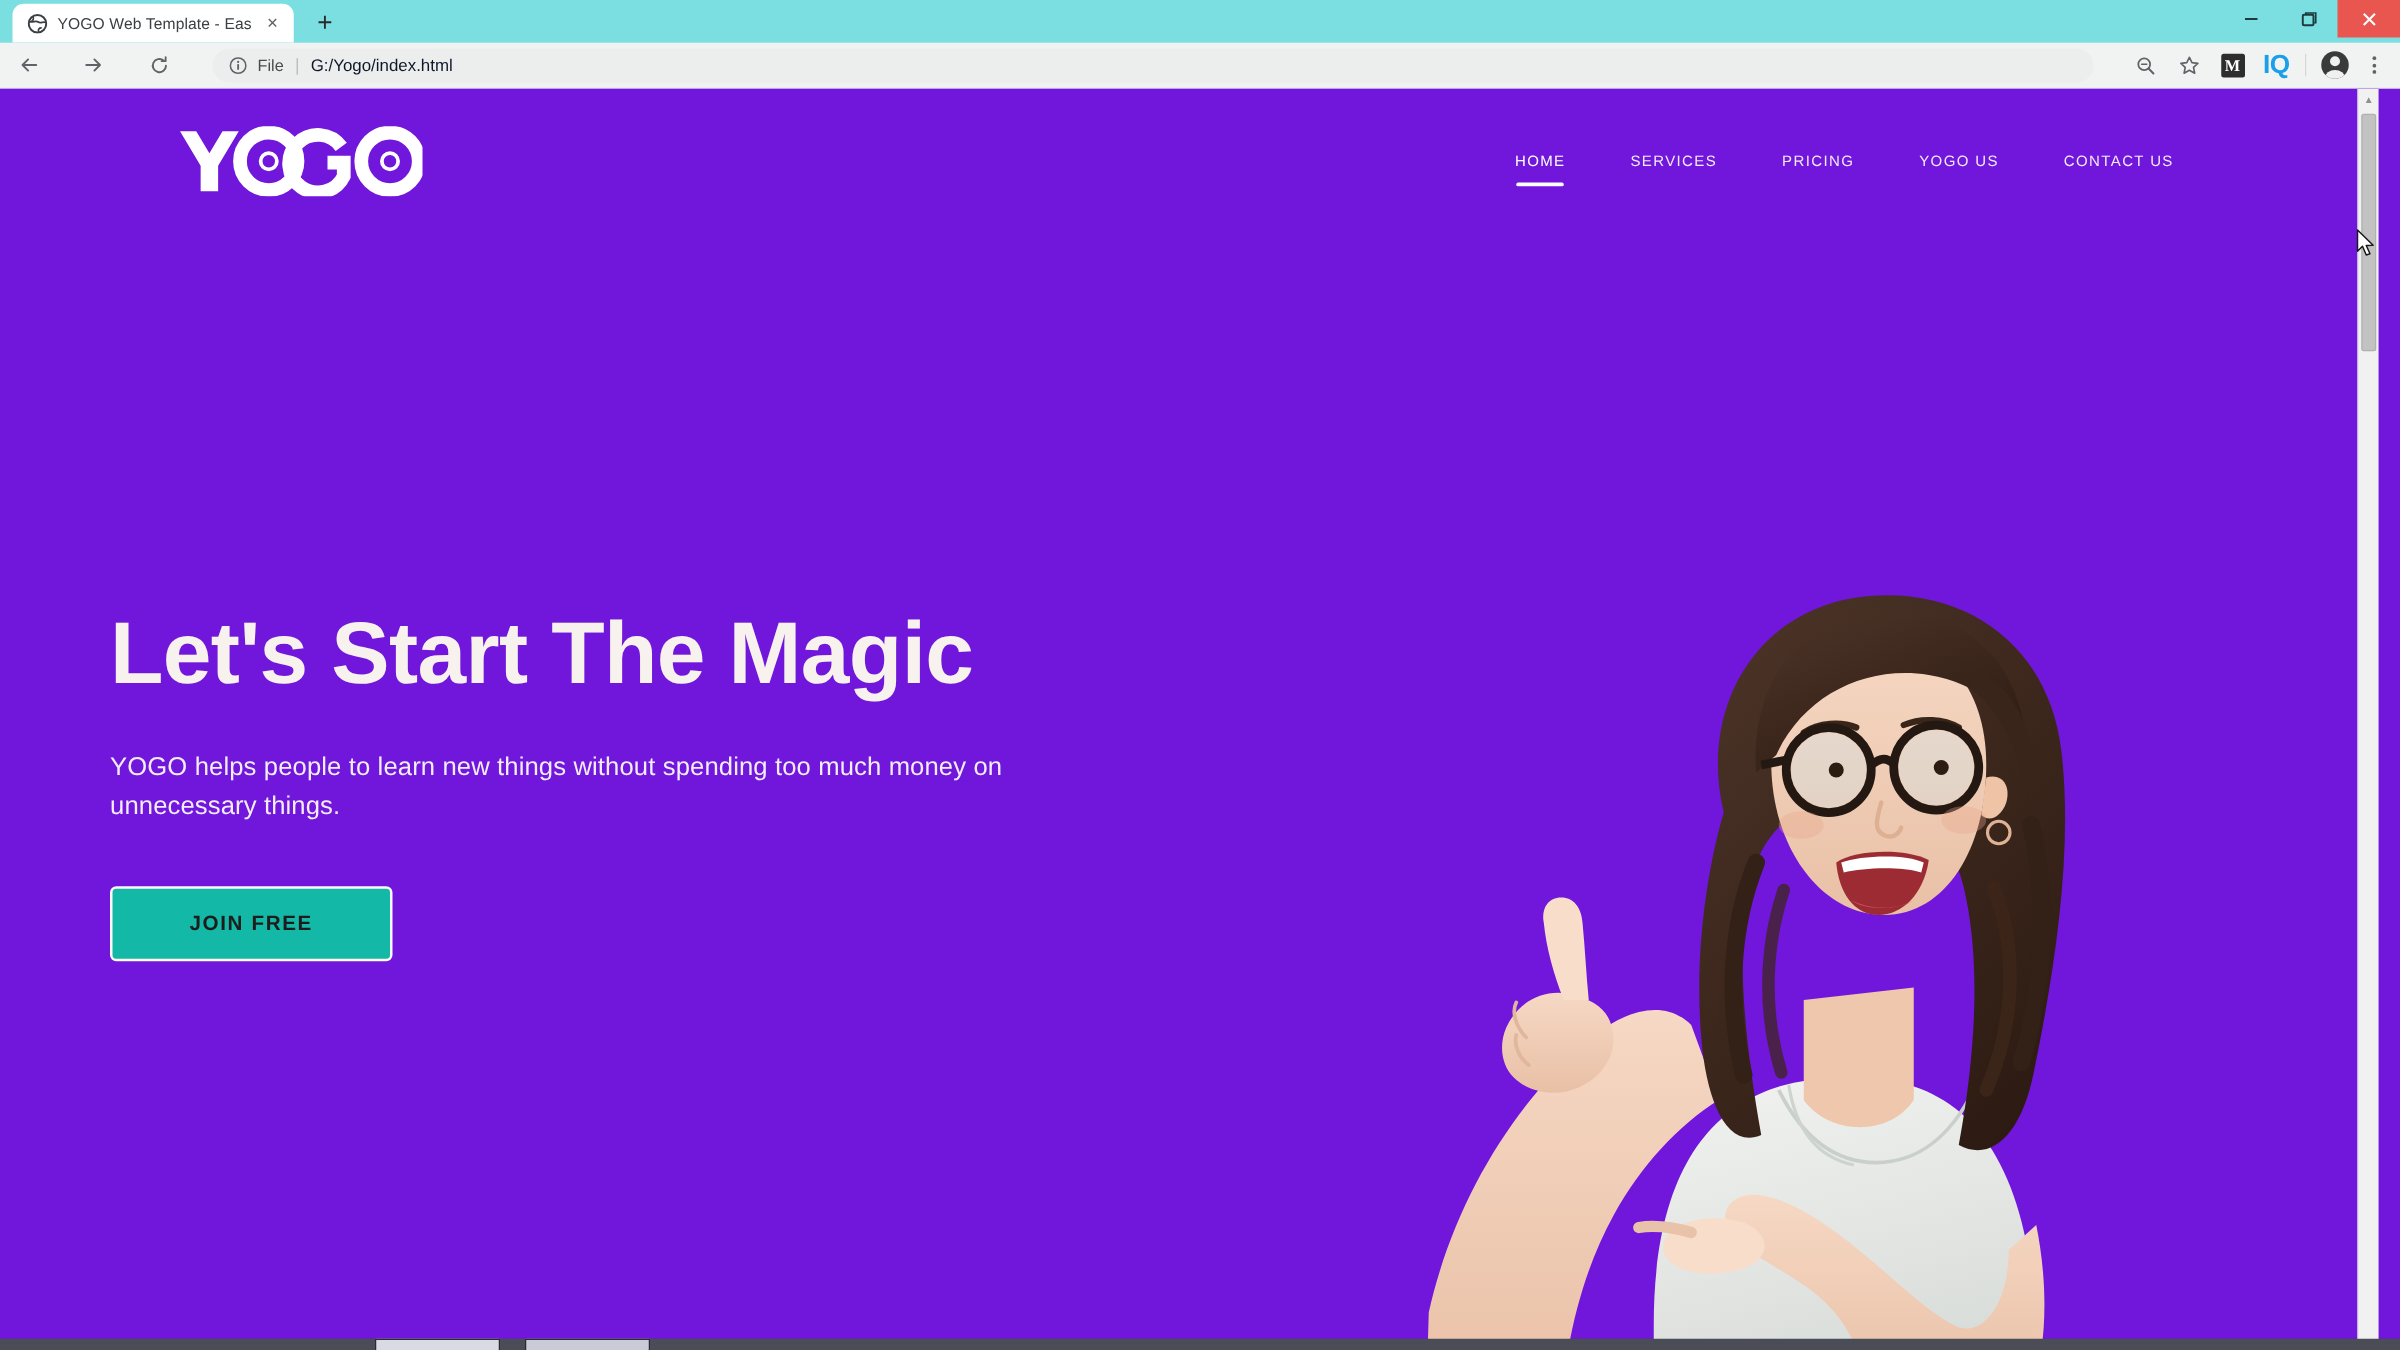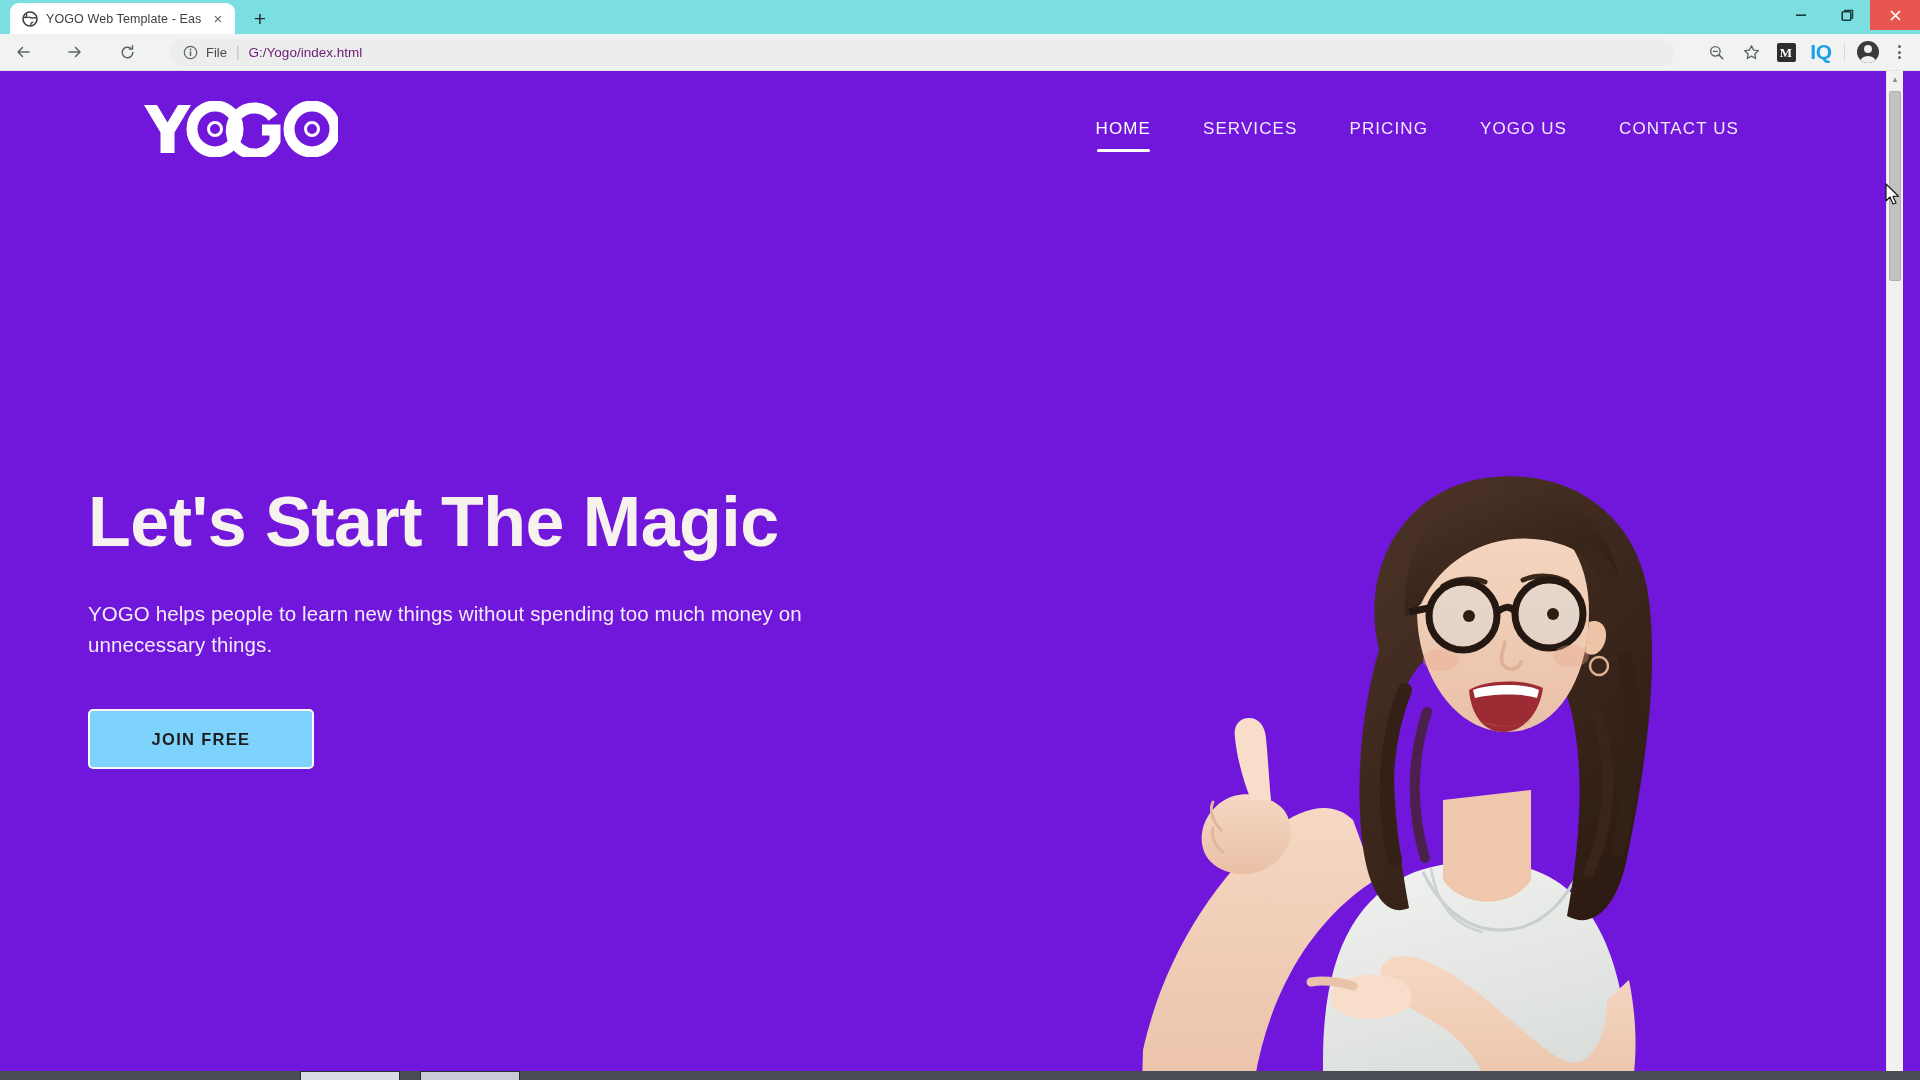--- a/index.html
+++ b/index.html
@@ -152,21 +152,21 @@
     flex: none;
   }
   .omni-sep {
     color: #bdbdbd;
     font-size: 14px;
     flex: none;
     padding: 0 1px;
   }
   .omni-url {
     font-size: 13.5px;
-    color: #701a75;
+    color: #0f172a;
     white-space: nowrap;
     overflow: hidden;
     flex: 1;
   }
 
   .tb-right {
     display: flex;
     align-items: center;
     gap: 1px;
     flex: none;
@@ -268,21 +268,21 @@
     margin-left: auto;
     display: flex;
     align-items: center;
     gap: 52px;
     padding-right: 72px;
   }
 
   .nav-item {
     position: relative;
     color: #f2e9fb;
-    font-size: 17px;
+    font-size: 12px;
     letter-spacing: 1.1px;
     font-weight: 400;
     text-decoration: none;
     padding-bottom: 4px;
     cursor: pointer;
     white-space: nowrap;
   }
   .nav-item.active {
     color: #ffffff;
   }
@@ -337,21 +337,21 @@
     justify-content: center;
     font-size: 16.5px;
     font-weight: 700;
     letter-spacing: 1.3px;
     border-radius: 5px;
     cursor: pointer;
     text-decoration: none;
     user-select: none;
   }
   .btn-primary {
-    background: #7dd3fc;
+    background: #14b8a6;
     color: #1d1d1d;
     padding: 0 32px;
     min-width: 226px;
     border: 2px solid #fbfaf7;
   }
   .btn-ghost {
     background: transparent;
     color: #ffffff;
     padding: 0 28px;
     min-width: 226px;

